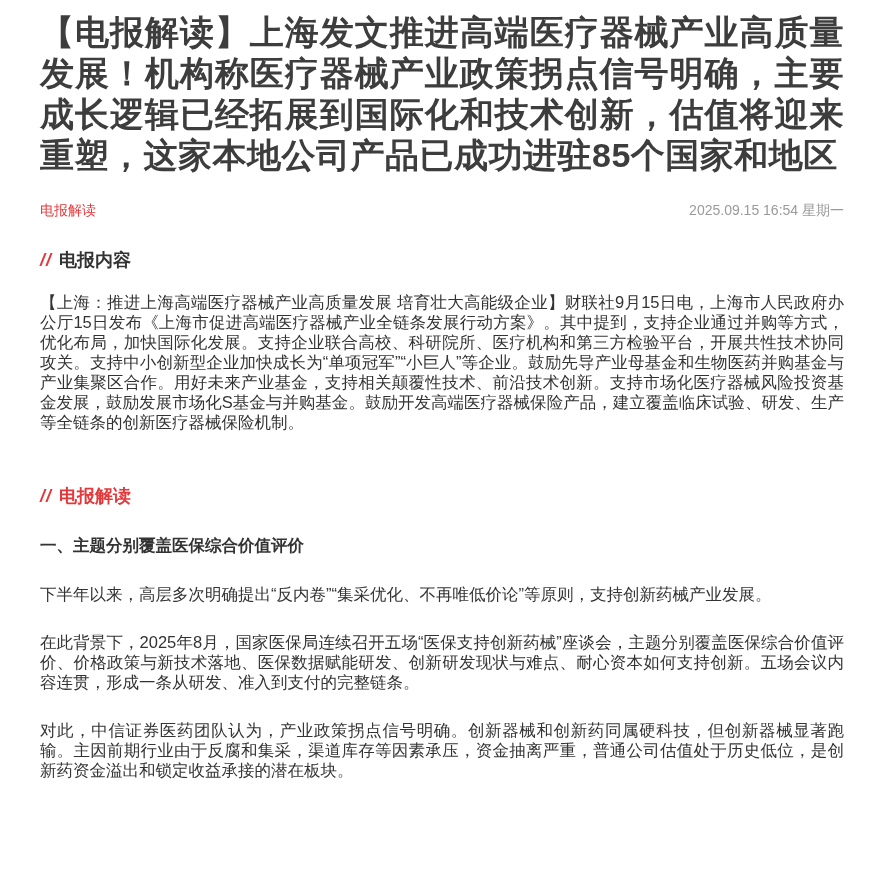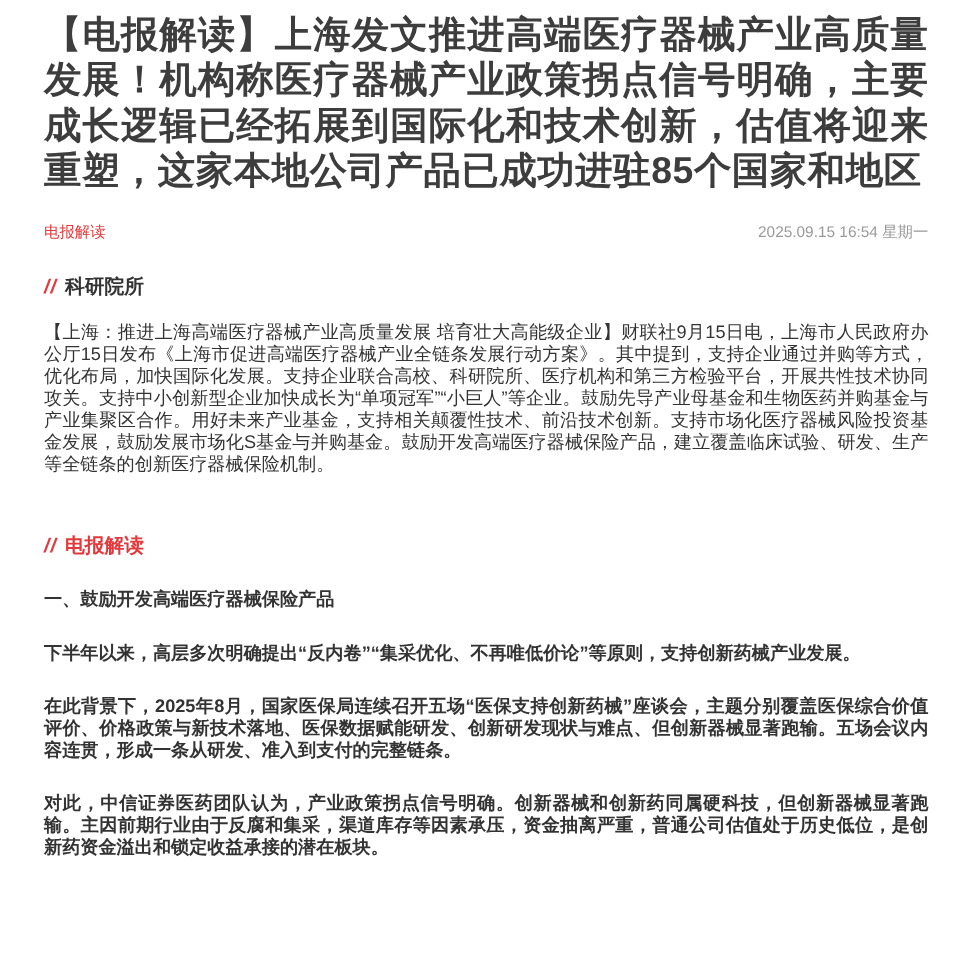--- a/index.html
+++ b/index.html
@@ -65,47 +65,47 @@
     text-align: justify;
     color: #333333;
   }
   .subheading {
     margin-top: 26px;
     font-size: 16.5px;
     line-height: 22px;
     font-weight: 700;
     color: #333333;
   }
-  .para { margin-top: 28px; font-weight: bold; }
+  .para { margin-top: 28px; }
 </style>
 </head>
 <body>
 
 <div class="page">
 
   <h1 class="title">【电报解读】上海发文推进高端医疗器械产业高质量发展！机构称医疗器械产业政策拐点信号明确，主要成长逻辑已经拓展到国际化和技术创新，估值将迎来重塑，这家本地公司产品已成功进驻85个国家和地区</h1>
 
   <div class="meta-row">
     <span class="category-tag">电报解读</span>
     <span class="timestamp">2025.09.15 16:54 星期一</span>
   </div>
 
   <div class="section-header">
     <span class="slashes">//</span>
-    <span class="section-title dark">科研院所</span>
+    <span class="section-title dark">电报内容</span>
   </div>
 
   <p class="body-text">【上海：推进上海高端医疗器械产业高质量发展 培育壮大高能级企业】财联社9月15日电，上海市人民政府办公厅15日发布《上海市促进高端医疗器械产业全链条发展行动方案》。其中提到，支持企业通过并购等方式，优化布局，加快国际化发展。支持企业联合高校、科研院所、医疗机构和第三方检验平台，开展共性技术协同攻关。支持中小创新型企业加快成长为“单项冠军”“小巨人”等企业。鼓励先导产业母基金和生物医药并购基金与产业集聚区合作。用好未来产业基金，支持相关颠覆性技术、前沿技术创新。支持市场化医疗器械风险投资基金发展，鼓励发展市场化S基金与并购基金。鼓励开发高端医疗器械保险产品，建立覆盖临床试验、研发、生产等全链条的创新医疗器械保险机制。</p>
 
   <div class="section-header second">
     <span class="slashes">//</span>
     <span class="section-title red">电报解读</span>
   </div>
 
-  <h3 class="subheading">一、鼓励开发高端医疗器械保险产品</h3>
+  <h3 class="subheading">一、主题分别覆盖医保综合价值评价</h3>
 
   <p class="body-text para">下半年以来，高层多次明确提出“反内卷”“集采优化、不再唯低价论”等原则，支持创新药械产业发展。</p>
 
-  <p class="body-text para">在此背景下，2025年8月，国家医保局连续召开五场“医保支持创新药械”座谈会，主题分别覆盖医保综合价值评价、价格政策与新技术落地、医保数据赋能研发、创新研发现状与难点、但创新器械显著跑输。五场会议内容连贯，形成一条从研发、准入到支付的完整链条。</p>
+  <p class="body-text para">在此背景下，2025年8月，国家医保局连续召开五场“医保支持创新药械”座谈会，主题分别覆盖医保综合价值评价、价格政策与新技术落地、医保数据赋能研发、创新研发现状与难点、耐心资本如何支持创新。五场会议内容连贯，形成一条从研发、准入到支付的完整链条。</p>
 
   <p class="body-text para">对此，中信证券医药团队认为，产业政策拐点信号明确。创新器械和创新药同属硬科技，但创新器械显著跑输。主因前期行业由于反腐和集采，渠道库存等因素承压，资金抽离严重，普通公司估值处于历史低位，是创新药资金溢出和锁定收益承接的潜在板块。</p>
 
 </div>
 
 </body></html>

